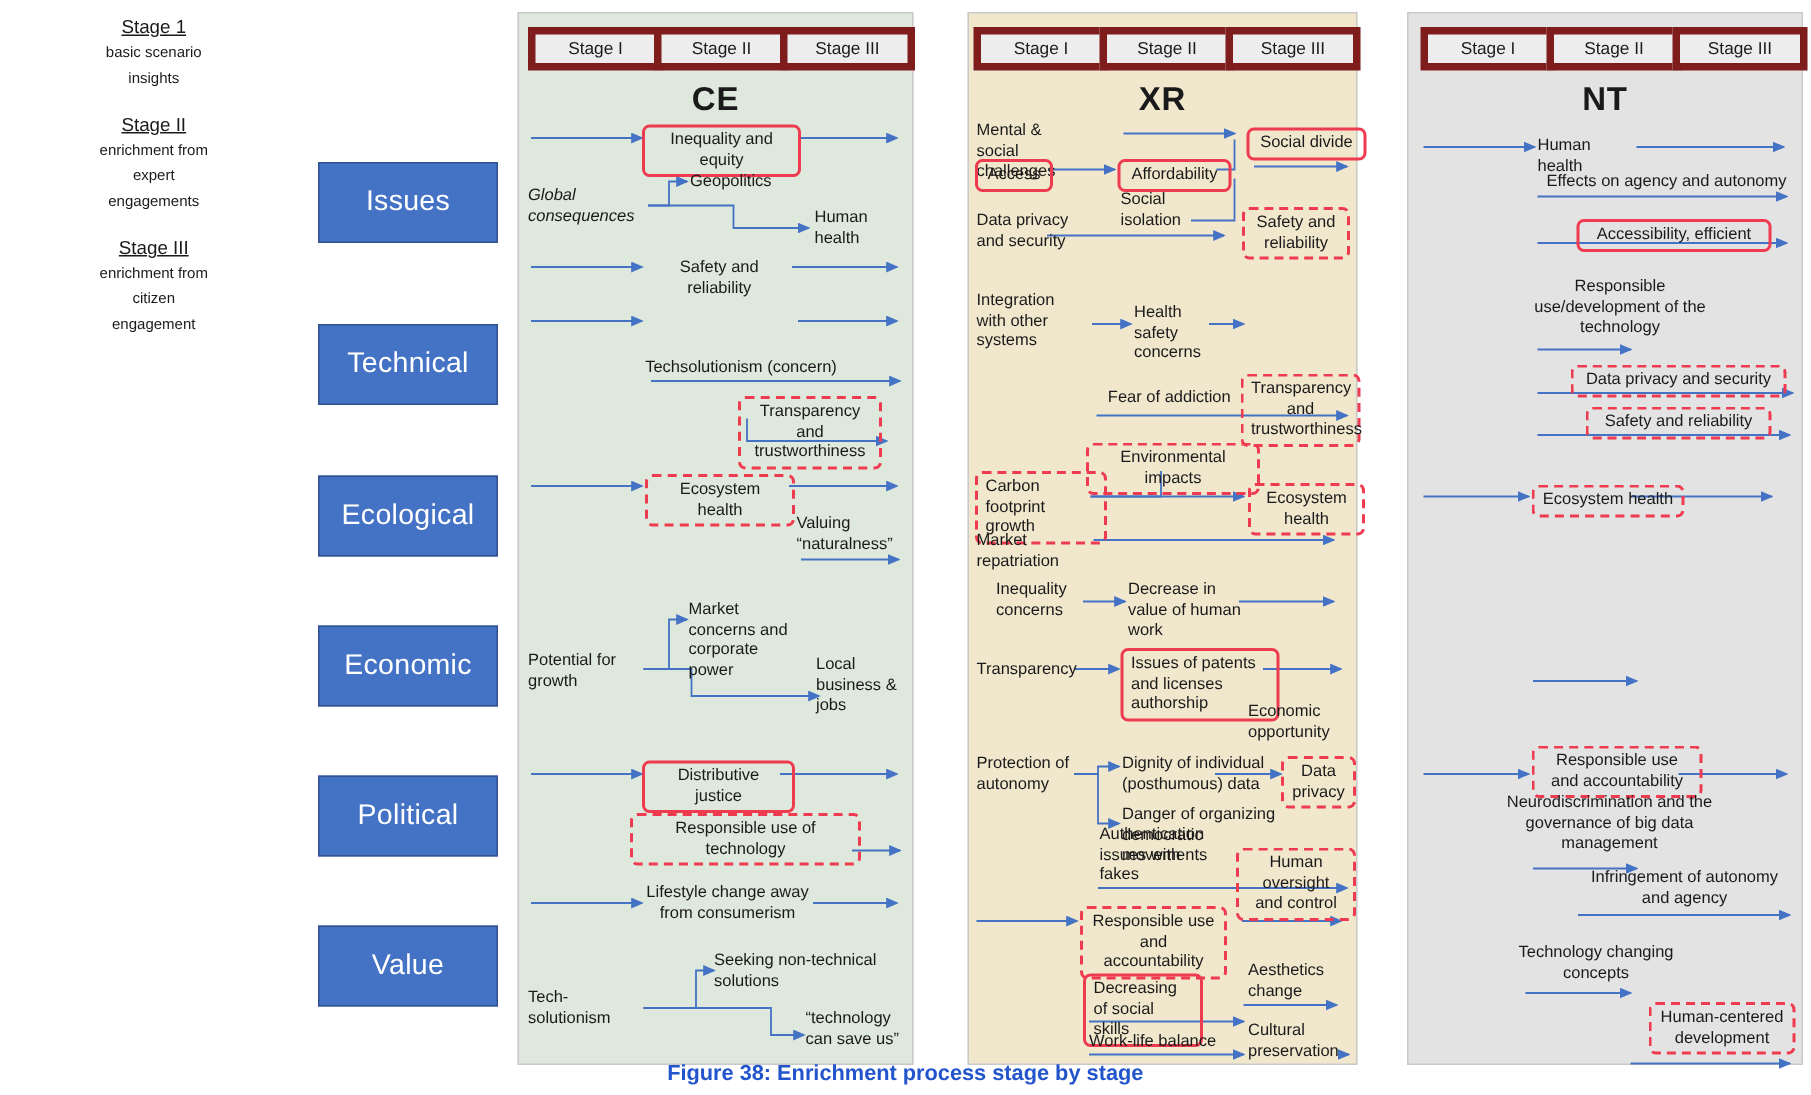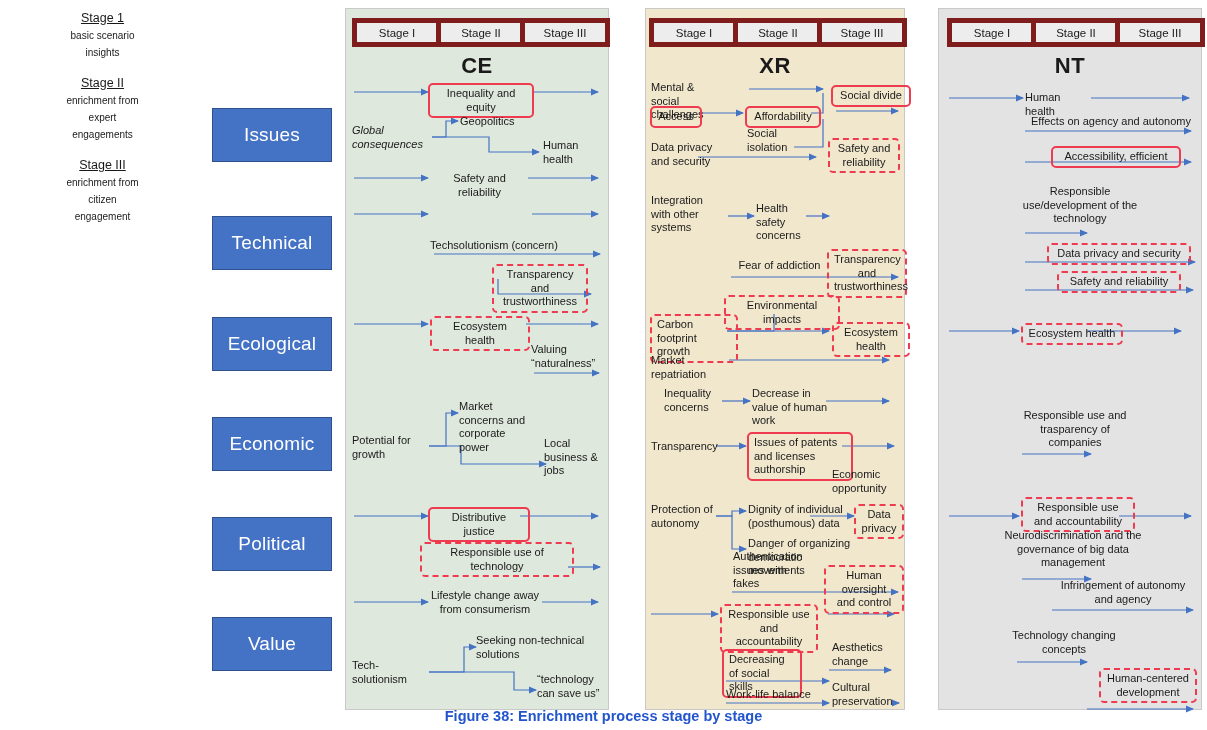--- a/index.html
+++ b/index.html
@@ -268,21 +268,20 @@
     </g>
   </svg>
 
   <div class="node" style="left:86px;top:82px;width:66px;">Human health</div>
   <div class="node" style="left:86px;top:106px;width:166px;text-align:right;">Effects on agency and autonomy</div>
   <div class="node bx-solid" style="left:112px;top:137px;width:116px;text-align:center;">Accessibility, efficient</div>
   <div class="node" style="left:82px;top:176px;width:118px;text-align:center;">Responsible use/development of the technology</div>
   <div class="node bx-dash" style="left:108px;top:234px;width:130px;text-align:center;">Data privacy and security</div>
   <div class="node bx-dash" style="left:118px;top:262px;width:110px;text-align:center;">Safety and reliability</div>
   <div class="node bx-dashdot" style="left:82px;top:314px;width:88px;text-align:center;">Ecosystem health</div>
-  <div class="node" style="left:80px;top:400px;width:112px;text-align:center;">Responsible use and trasparency of companies</div>
   <div class="node bx-dash" style="left:82px;top:488px;width:100px;text-align:center;">Responsible use and accountability</div>
   <div class="node" style="left:112px;top:570px;width:144px;text-align:center;">Infringement of autonomy and agency</div>
   <div class="node" style="left:64px;top:520px;width:140px;text-align:center;">Neurodiscrimination and the governance of big data management</div>
   <div class="node" style="left:70px;top:620px;width:110px;text-align:center;">Technology changing concepts</div>
   <div class="node bx-dash" style="left:160px;top:659px;width:84px;text-align:center;">Human-centered development</div>
 </div>
 
 <div id="caption">Figure 38: Enrichment process stage by stage</div>
 
 </body></html>

